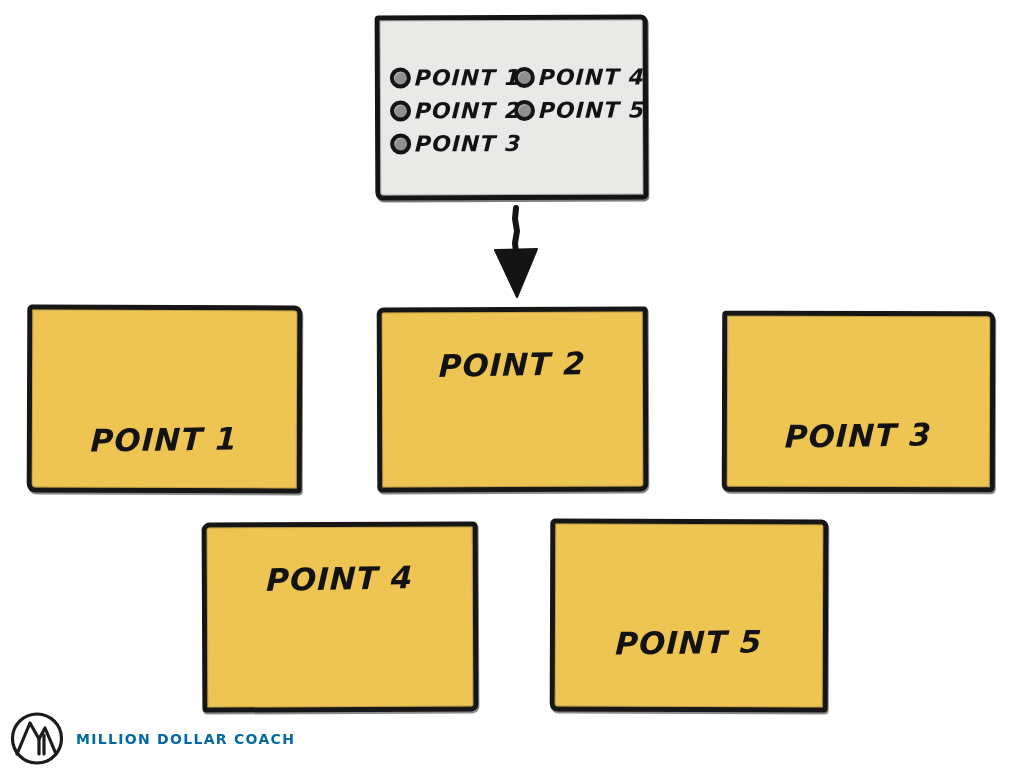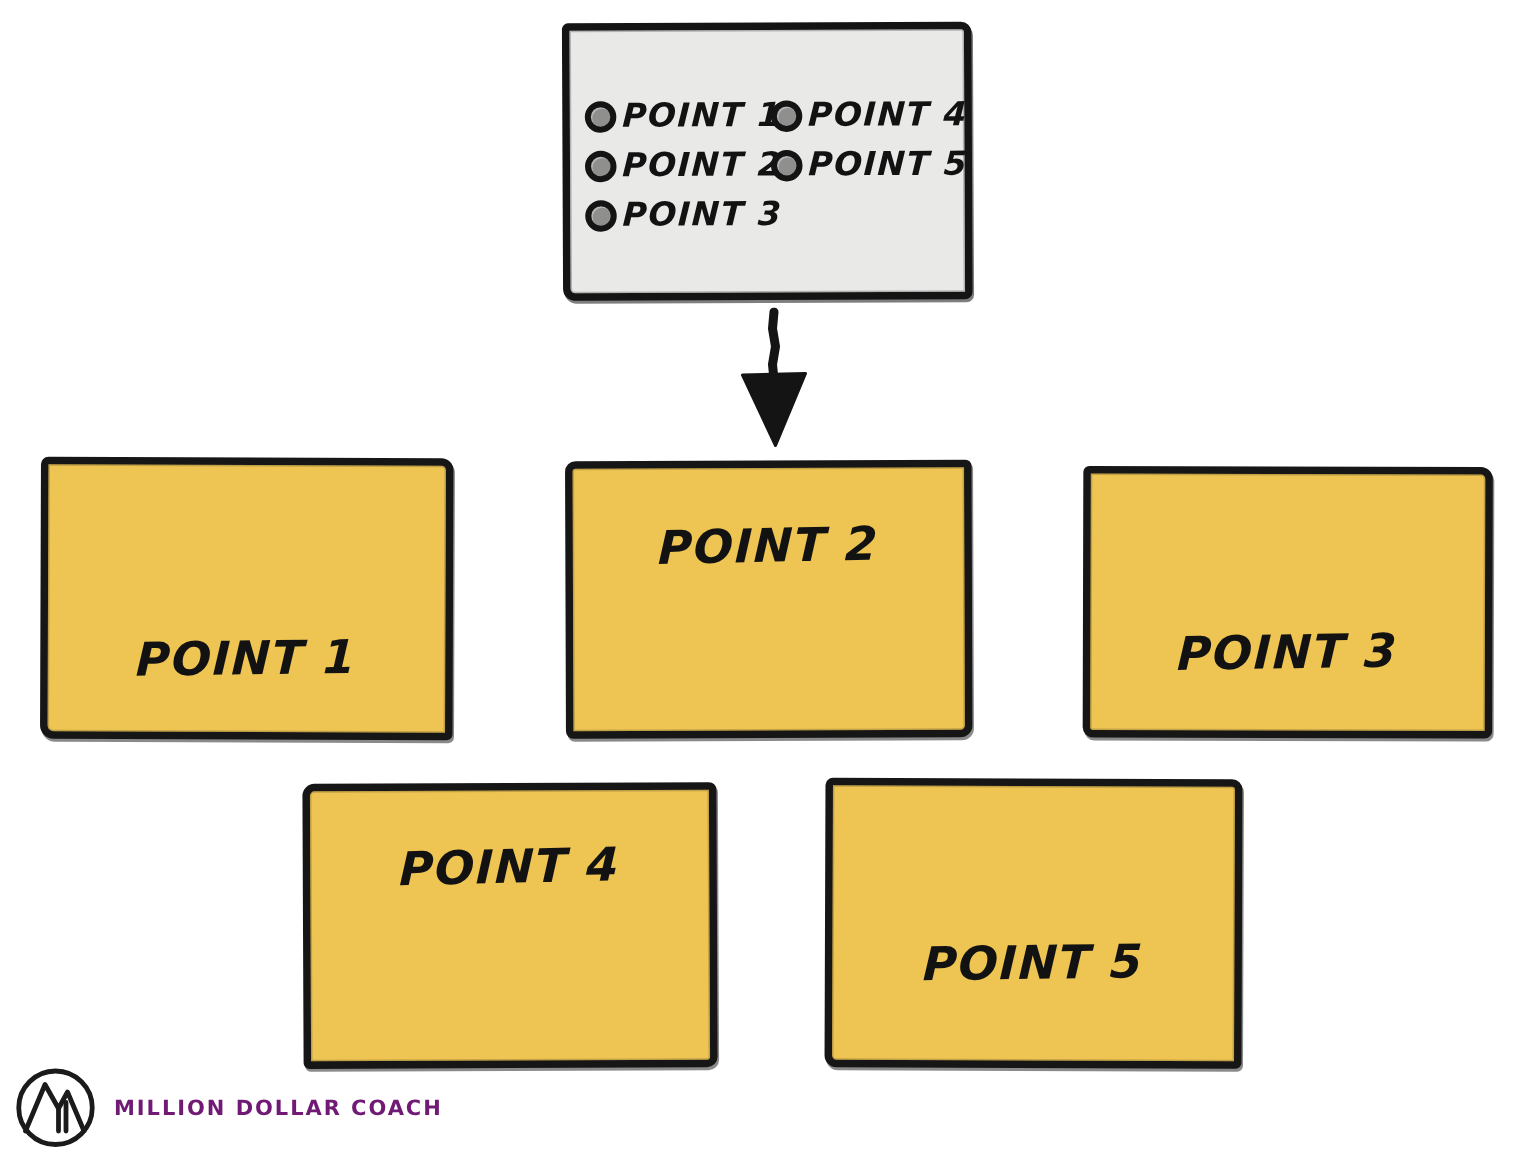--- a/index.html
+++ b/index.html
@@ -47,21 +47,21 @@
   .card-2 .card-label{top:30%;}
   .card-3{left:722px;top:311px;width:273px;height:181px;border-radius:4px 8px 5px 7px;transform:rotate(0.15deg);}
   .card-3 .card-label{top:70%;}
   .card-4{left:202px;top:522px;width:276px;height:190px;border-radius:8px 5px 7px 4px;transform:rotate(-0.25deg);}
   .card-4 .card-label{top:29%;}
   .card-5{left:550px;top:519px;width:278px;height:193px;border-radius:5px 7px 4px 8px;transform:rotate(0.2deg);}
   .card-5 .card-label{top:65%;}
   
   .footer{position:absolute;left:10px;top:711px;display:flex;align-items:center;gap:12px;}
   .brand-text{
-    font-weight:bold;font-size:14px;letter-spacing:1.3px;color:#701a75;
+    font-weight:bold;font-size:14px;letter-spacing:1.3px;color:#0369a1;
     font-family:"DejaVu Sans","Liberation Sans",sans-serif;
   }
 </style>
 </head>
 <body>
 
 <div class="stage">
 
   <div class="summary-box">
     <div class="bullet-col col1">

